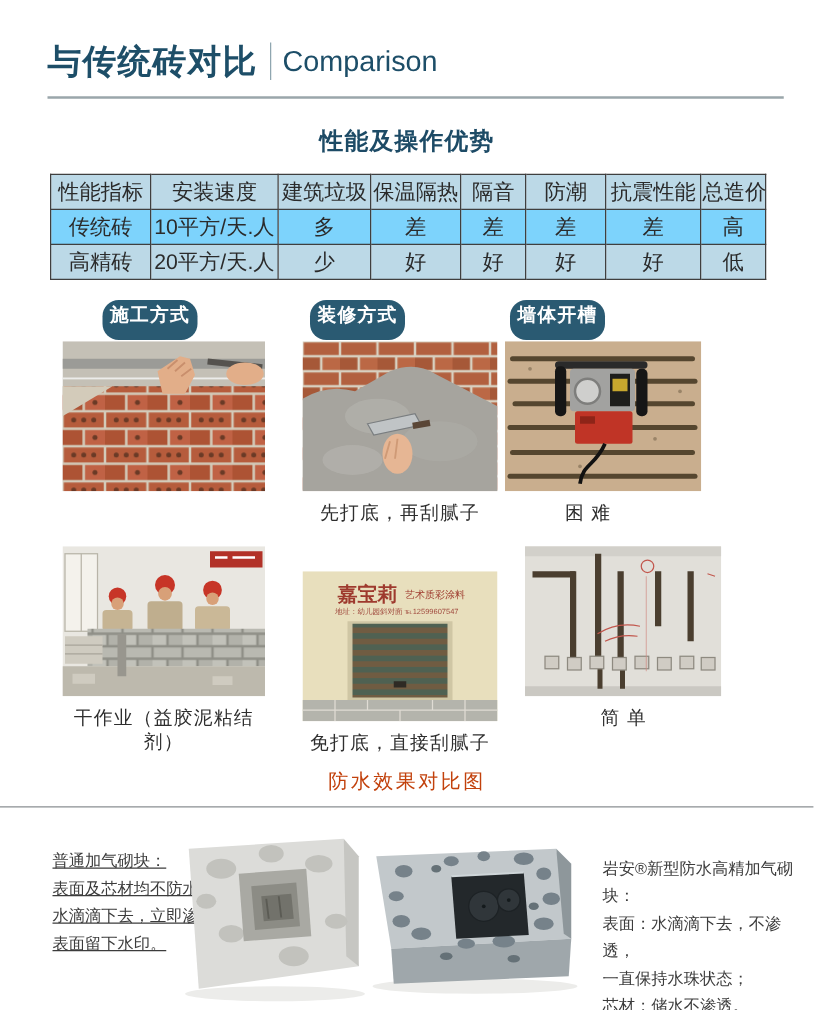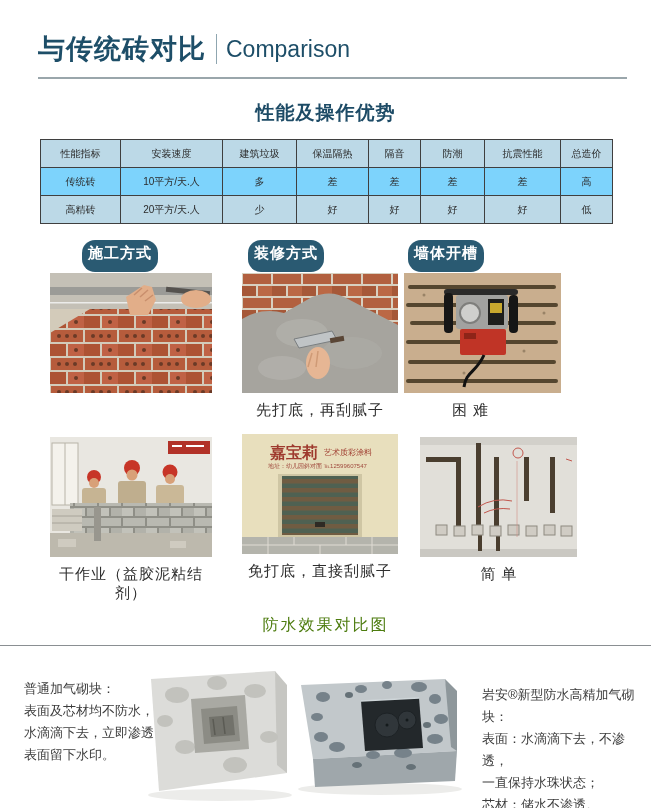--- a/index.html
+++ b/index.html
@@ -9,39 +9,39 @@
   .header{position:absolute;left:38px;top:28px;height:42px;display:flex;align-items:center;}
   .title-cn{font-size:27px;font-weight:700;color:#1d4e68;letter-spacing:1px;font-family:Liberation Serif, serif;}
   .title-divider{display:inline-block;width:1px;height:30px;background:#8fa6b0;margin:0 9px 0 10px;}
   .title-en{font-size:23px;font-weight:400;color:#1d4e68;}
   .header-rule{position:absolute;left:38px;top:77px;width:589px;height:2px;background:#9aa6ab;}
   
   .perf-heading{position:absolute;left:0;top:100px;width:651px;margin:0;text-align:center;
                 font-size:19px;font-weight:700;color:#1d4b66;letter-spacing:1px;}
   
   .perf-table{position:absolute;left:40px;top:139px;width:572px;border-collapse:collapse;
-              table-layout:fixed;font-size:10px;color:#2b2b2b;}
+              table-layout:fixed;font-size:17px;color:#2b2b2b;}
   .perf-table td,.perf-table th{border:1px solid #3f3f3f;height:27px;text-align:center;
               font-weight:400;padding:0 1px;overflow:hidden;white-space:nowrap;}
   .perf-table tr.blue{background:#bcd9e7;}
   .perf-table tr.white{background:#7dd3fc;}
   
   .pill{position:absolute;top:240px;width:76px;height:32px;border-radius:13px;background:#2a5a72;
         color:#fff;font-size:15px;font-weight:700;text-align:center;line-height:26px;letter-spacing:1px;}
   .pill1{left:82px;} .pill2{left:248px;} .pill3{left:408px;}
   
   .fig{position:absolute;}
   .fig svg{display:block;}
   .caption{margin-top:8px;text-align:center;font-size:15px;color:#2e2e2e;letter-spacing:1px;}
   
   .wp-heading{position:absolute;left:0;top:615px;width:651px;margin:0;text-align:center;
-              font-size:16px;font-weight:400;color:#4d7c0f;letter-spacing:2px;}
+              font-size:16px;font-weight:400;color:#c2410c;letter-spacing:2px;}
   .full-rule{position:absolute;left:0;top:645px;width:651px;height:1px;background:#8a8f92;}
   .wp-text{position:absolute;font-size:13px;line-height:22px;color:#3c3c3c;}
-  .wp-left{left:24px;top:678px;width:145px;}
+  .wp-left{left:42px;top:678px;width:145px;text-decoration:underline;}
   .wp-right{left:482px;top:684px;width:168px;}
   .blocks-svg{position:absolute;left:135px;top:655px;}
 </style>
 </head>
 <body>
 
 <div class="page">
 
   <div class="header">
     <span class="title-cn">与传统砖对比</span>
@@ -215,21 +215,21 @@
       <rect x="2" y="72" width="30" height="22" fill="#cfcbc0"></rect>
       <line x1="2" y1="79" x2="32" y2="79" stroke="#a8a49a"></line>
         <line x1="2" y1="86" x2="32" y2="86" stroke="#a8a49a"></line>
       <rect x="44" y="70" width="7" height="34" fill="#98968e"></rect>
       <rect x="8" y="102" width="18" height="8" fill="#cfcbc0"></rect>
         <rect x="120" y="104" width="16" height="7" fill="#cfcbc0"></rect>
     </svg>
     <div class="caption">干作业（益胶泥粘结剂）</div>
   </div>
 
-  <div class="fig" style="left:242px;top:434px;width:156px;">
+  <div class="fig" style="left:242px;top:457px;width:156px;">
     <svg width="156" height="120" viewBox="0 0 156 120">
       <defs>
         <pattern id="p5s" width="8" height="9" patternUnits="userSpaceOnUse">
           <rect width="8" height="9" fill="#705c42"></rect>
           <rect y="4.5" width="8" height="4.5" fill="#4f6152"></rect>
         </pattern>
       </defs>
       <rect width="156" height="120" fill="#e8dfbd"></rect>
       <text x="28" y="24" font-size="16" font-weight="700" fill="#9e3a2e">嘉宝莉</text>
       <text x="82" y="21" font-size="8" fill="#9e3a2e">艺术质彩涂料</text>

